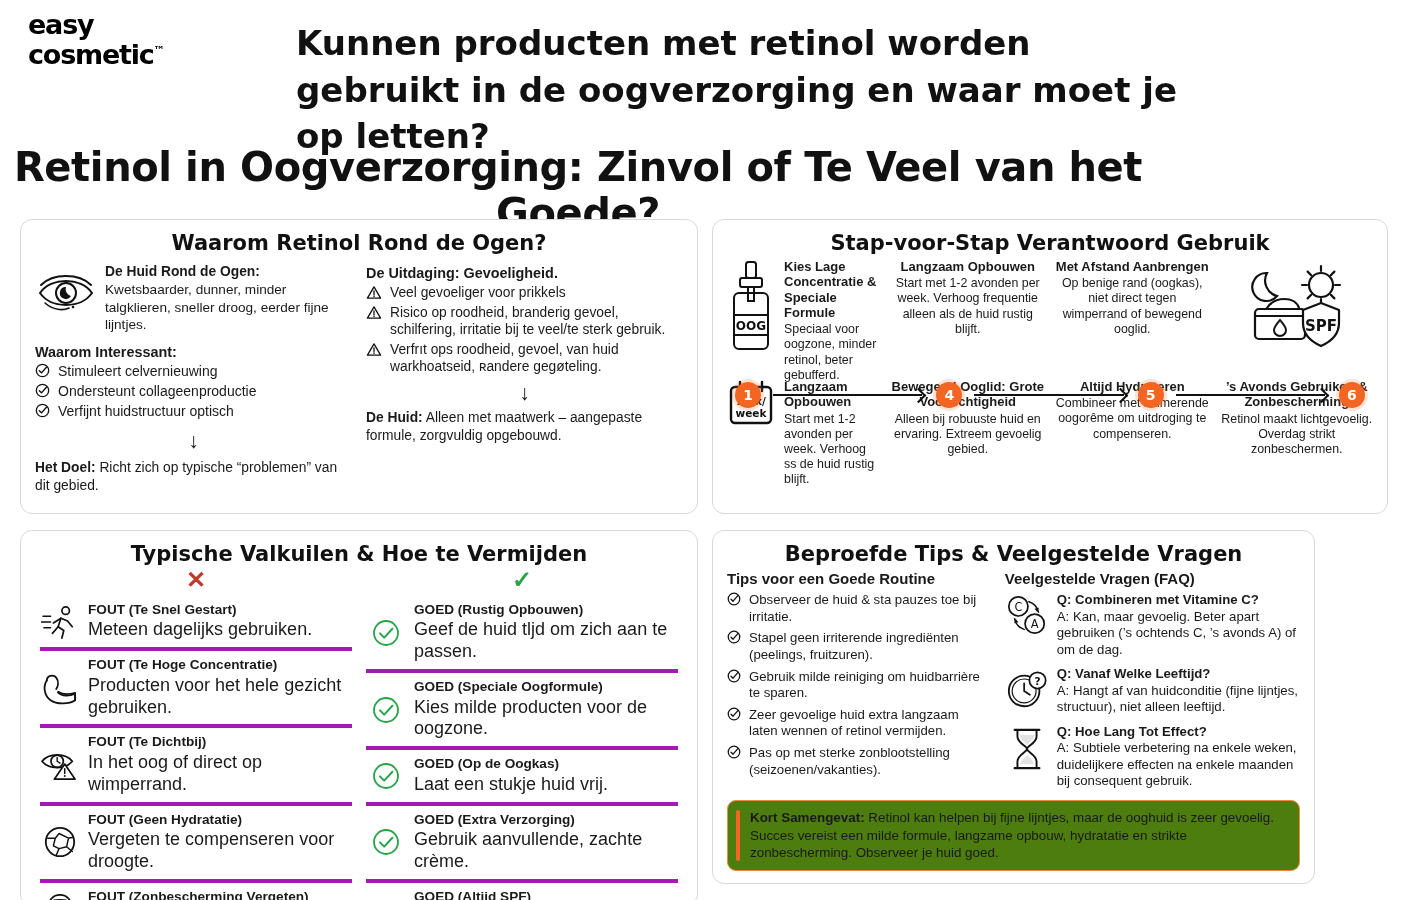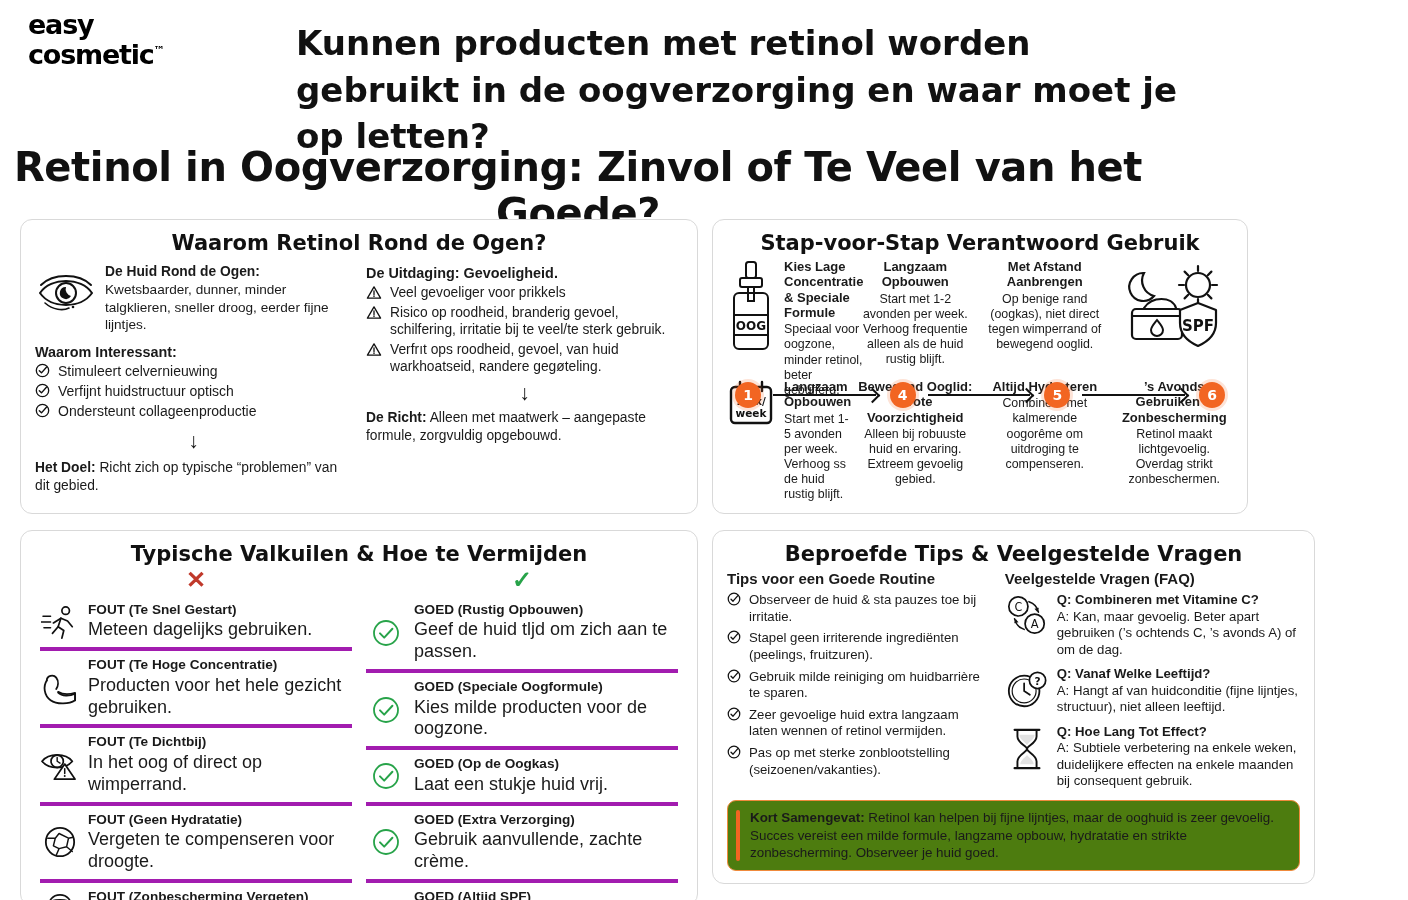--- a/index.html
+++ b/index.html
@@ -39,21 +39,21 @@
   }
 
   
   .card {
     position: absolute;
     background: #fff;
     border: 1.4px solid #d9d9d9;
     border-radius: 12px;
   }
   #card-tl { left: 20px;  top: 219px; width: 678px; height: 295px; }
-  #card-tr { left: 712px; top: 219px; width: 536px; height: 295px; }
+  #card-tr { left: 712px; top: 219px; width: 676px; height: 295px; }
   #card-bl { left: 20px;  top: 530px; width: 678px; height: 376px; }
   #card-br { left: 712px; top: 530px; width: 603px; height: 354px; }
 
   .card-title {
     text-align: center;
     font-family: "DejaVu Sans", sans-serif;
     font-weight: bold; font-size: 21px;
     color: #111;
     margin-top: 11px;
   }
@@ -202,30 +202,30 @@
           </span>
           <span>Stimuleert celvernieuwing</span>
         </div>
         <div class="bullet">
           <span class="bi">
             <svg width="15" height="15" viewBox="0 0 16 16">
                 <circle cx="8" cy="8" r="6.6" fill="none" stroke="#111" stroke-width="1.4"></circle>
                 <path d="M4.6 8.2 L6.9 10.5 L12.4 4.2" fill="none" stroke="#111" stroke-width="1.5" stroke-linecap="round" stroke-linejoin="round"></path>
               </svg>
           </span>
-          <span>Verfijnt huidstructuur optisch</span>
+          <span>Ondersteunt collageenproductie</span>
         </div>
         <div class="bullet">
           <span class="bi">
             <svg width="15" height="15" viewBox="0 0 16 16">
                 <circle cx="8" cy="8" r="6.6" fill="none" stroke="#111" stroke-width="1.4"></circle>
                 <path d="M4.6 8.2 L6.9 10.5 L12.4 4.2" fill="none" stroke="#111" stroke-width="1.5" stroke-linecap="round" stroke-linejoin="round"></path>
               </svg>
           </span>
-          <span>Ondersteunt collageenproductie</span>
+          <span>Verfijnt huidstructuur optisch</span>
         </div>
 
         <div class="arrow-down">↓</div>
 
         <div class="kern">
           <b>Het Doel:</b><span> Richt zich op typische “problemen” van dit gebied.</span>
         </div>
       </div>
 
       <div class="tl-col">
@@ -259,21 +259,21 @@
                   <circle cx="8.5" cy="11.9" r="0.85" fill="#111"></circle>
                 </svg>
             </span>
             <span>Verfrıt ops roodheid, gevoel, van huid warkhoatseid, ʀandere gegøteling.</span>
           </div>
         </div>
 
         <div class="arrow-down" style="margin:6px 0 6px 0;">↓</div>
 
         <div class="kern">
-          <b>De Richt:</b><span> Alleen met maatwerk – aangepaste formule, zorgvuldig opgebouwd.</span>
+          <b>De Huid:</b><span> Alleen met maatwerk – aangepaste formule, zorgvuldig opgebouwd.</span>
         </div>
       </div>
     </div>
   </div>
 
   <div class="card" id="card-tr">
     <div class="card-title">Stap-voor-Stap Verantwoord Gebruik</div>
 
     <div class="steps">
 
@@ -351,21 +351,21 @@
             <div class="st-icon">
               <svg width="50" height="50" viewBox="0 0 50 50">
                 <rect x="5" y="8" width="40" height="36" rx="4" fill="none" stroke="#111" stroke-width="2.4"></rect>
                 <path d="M14 3 v9 M36 3 v9" stroke="#111" stroke-width="2.4" stroke-linecap="round"></path>
                 <text x="25" y="26" font-family="DejaVu Sans, sans-serif" font-size="10.5" font-weight="bold" text-anchor="middle" fill="#111">1-2x/</text>
                 <text x="25" y="38" font-family="DejaVu Sans, sans-serif" font-size="10.5" font-weight="bold" text-anchor="middle" fill="#111">week</text>
               </svg>
             </div>
             <div class="st-body">
               <div class="st-h">Langzaam Opbouwen</div>
-              <div class="st-p">Start met 1-5 avonden per week. Verhoog ss de huid rustig blijft.</div>
+              <div class="st-p">Start met 1-2 avonden per week. Verhoog ss de huid rustig blijft.</div>
             </div>
           </div>
         </div>
         <div class="step-bot-cell st-center">
           <div class="st-h">Bewegend Ooglid: Grote Voorzichtigheid</div>
           <div class="st-p">Alleen bij robuuste huid en ervaring. Extreem gevoelig gebied.</div>
         </div>
         <div class="step-bot-cell st-center">
           <div class="st-h">Altijd Hydrateren</div>
           <div class="st-p">Combineer met kalmerende oogorême om uitdroging te compenseren.</div>

